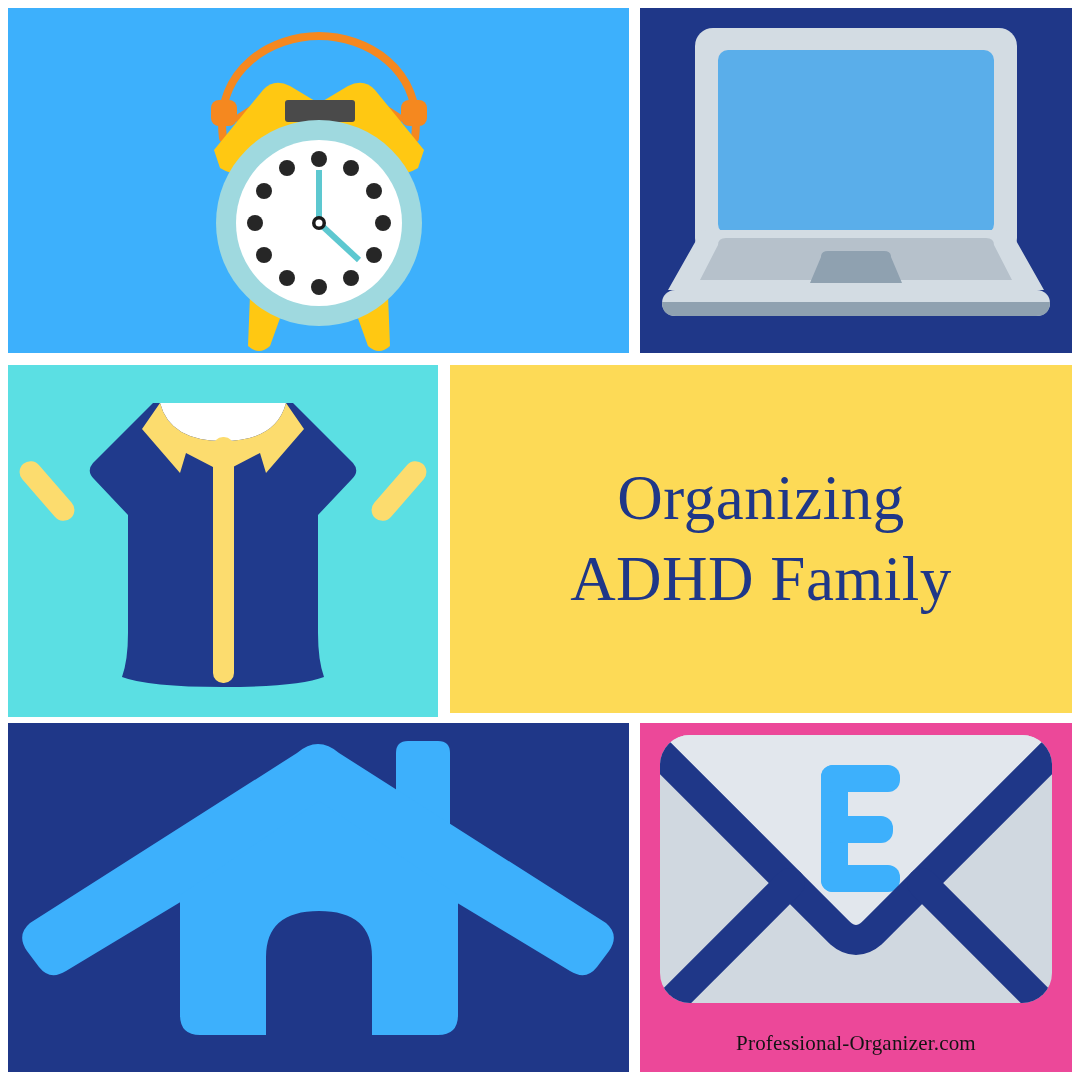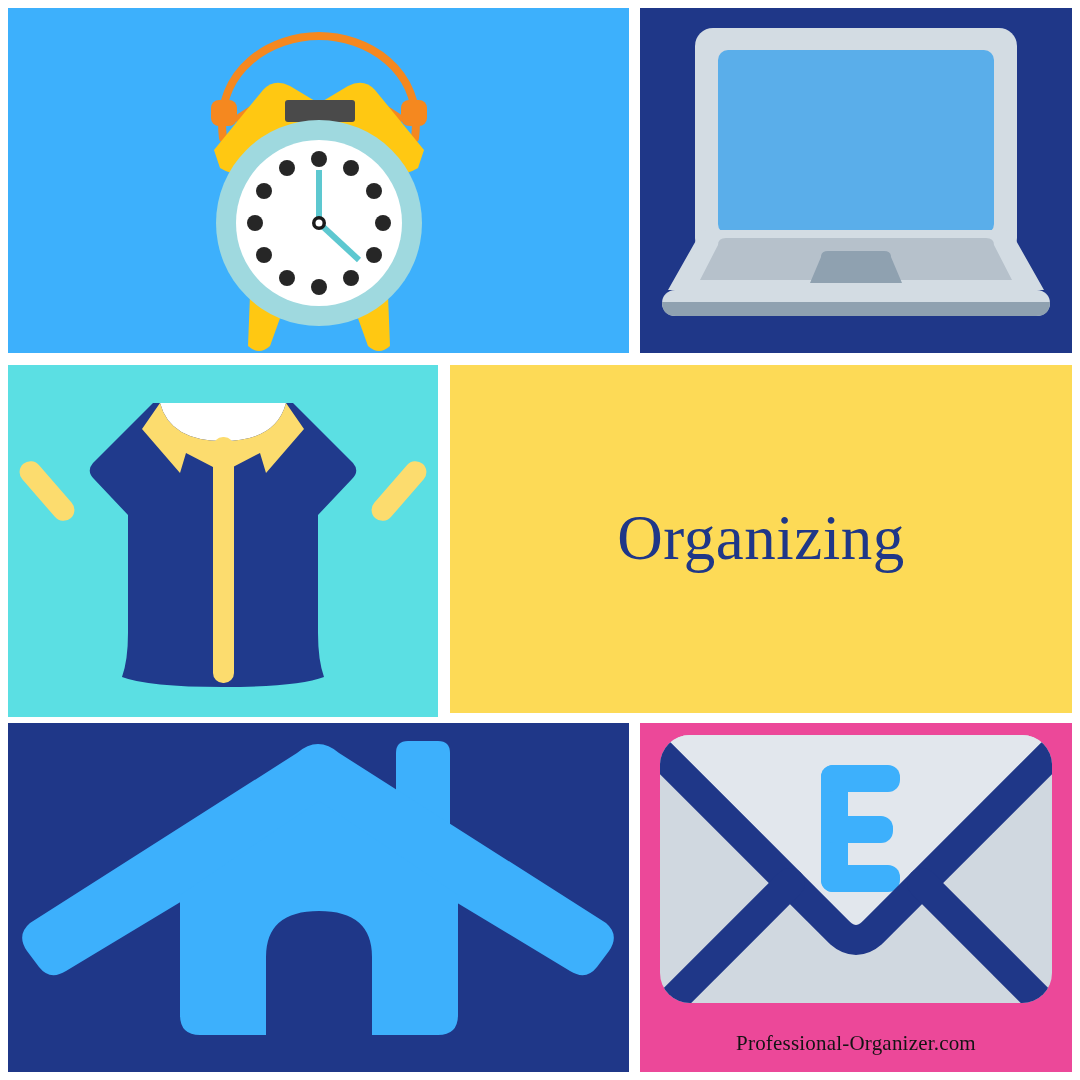--- a/index.html
+++ b/index.html
@@ -172,20 +172,21 @@
 
       <rect x="28" y="90" width="22" height="72" rx="11" fill="#FCDC6E" transform="rotate(-41 39 126)"></rect>
 
       <rect x="380" y="90" width="22" height="72" rx="11" fill="#FCDC6E" transform="rotate(41 391 126)"></rect>
     </svg>
   </div>
 
   <div class="tile" id="tile-title">
     <div class="title-wrap">
       <div class="title-line">Organizing</div>
+      <div class="title-line">ADHD Family</div>
     </div>
   </div>
 
   <div class="tile" id="tile-house">
     <svg class="art" viewBox="0 0 621 349">
 
       <path d="M388 30 Q388 18 400 18 L430 18 Q442 18 442 30 L442 122 L388 80 Z" fill="#3DB0FC"></path>
 
       <path d="M289 30 Q310 12 331 30 L598 200 Q612 212 601 228 L589 244
                Q578 258 562 248 L310 96 L58 248 Q42 258 31 244 L19 228

